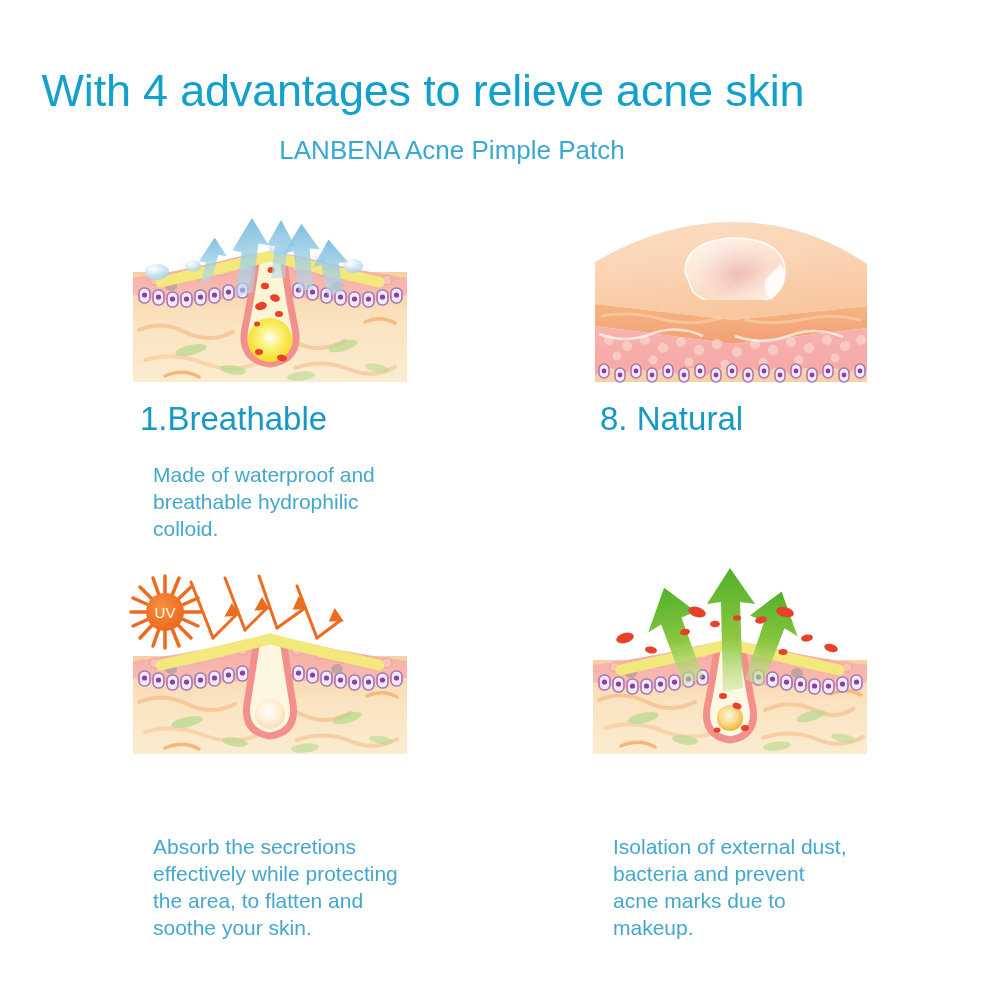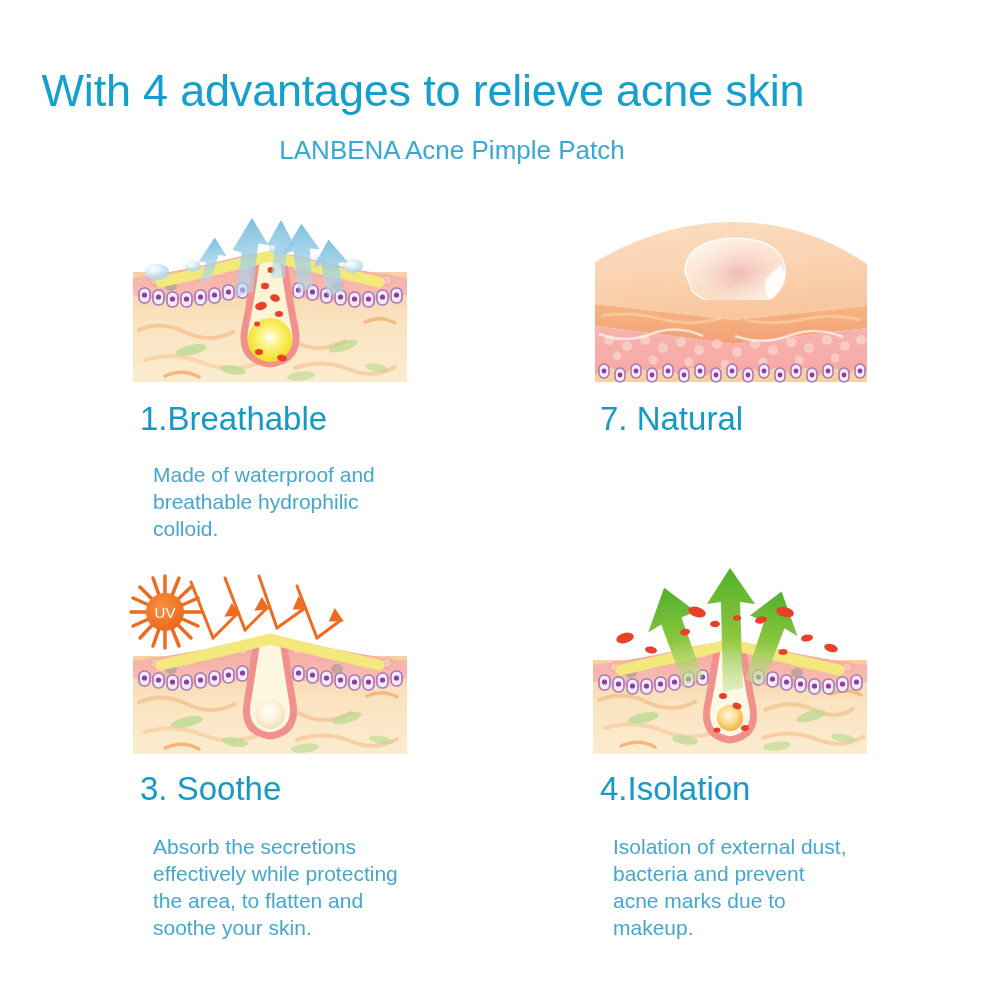--- a/index.html
+++ b/index.html
@@ -338,21 +338,21 @@
               <circle cx="179" cy="171" r="2.4"></circle>
               <circle cx="195" cy="175" r="2.4"></circle>
             <circle cx="211" cy="171" r="2.4"></circle>
               <circle cx="227" cy="175" r="2.4"></circle>
               <circle cx="243" cy="171" r="2.4"></circle>
             <circle cx="259" cy="175" r="2.4"></circle>
               <circle cx="275" cy="171" r="2.4"></circle>
           </g>
         </svg>
       </div>
-      <h2 class="heading">7. Natural</h2>
+      <h2 class="heading">8. Natural</h2>
     </div>
 
     <div class="cell c3">
       <div class="figure">
         <svg width="290" height="200" viewBox="0 0 290 200">
           <defs>
             <linearGradient id="g3derm" x1="0" y1="0" x2="0" y2="1">
               <stop offset="0" stop-color="#f7cfa2"></stop>
               <stop offset="45%" stop-color="#fae3c0"></stop>
               <stop offset="100%" stop-color="#fbeccf"></stop>
@@ -485,21 +485,20 @@
             <path d="M112 54 l-10 1 l5 -9 z"></path>
             <path d="M120 70 L142 48" fill="none"></path>
             <path d="M142 48 l-10 1 l5 -9 z"></path>
             <path d="M152 68 L180 48" fill="none"></path>
             <path d="M180 48 l-10 0 l4 -9 z"></path>
             <path d="M192 78 L216 60" fill="none"></path>
             <path d="M216 60 l-10 0 l4 -9 z"></path>
           </g>
         </svg>
       </div>
-      <h2 class="heading">3. Soothe</h2>
       <p class="body-text">Absorb the secretions
 effectively while protecting
 the area, to flatten and
 soothe your skin.</p>
     </div>
 
     <div class="cell c4">
       <div class="figure">
         <svg width="290" height="200" viewBox="0 0 290 200">
           <defs>
@@ -623,21 +622,20 @@
             <ellipse cx="130" cy="64" rx="5" ry="3.2"></ellipse>
             <ellipse cx="152" cy="58" rx="4" ry="2.8"></ellipse>
             <ellipse cx="176" cy="60" rx="6" ry="3.5" transform="rotate(-12 176 60)"></ellipse>
             <ellipse cx="200" cy="52" rx="9" ry="5" transform="rotate(14 200 52)"></ellipse>
             <ellipse cx="222" cy="78" rx="6" ry="3.5" transform="rotate(-10 222 78)"></ellipse>
             <ellipse cx="246" cy="88" rx="7" ry="4" transform="rotate(16 246 88)"></ellipse>
             <ellipse cx="198" cy="92" rx="4.5" ry="3"></ellipse>
           </g>
         </svg>
       </div>
-      <h2 class="heading">4.Isolation</h2>
       <p class="body-text">Isolation of external dust,
 bacteria and prevent
 acne marks due to
 makeup.</p>
     </div>
 
   </div>
 </div>
 
 </body></html>

